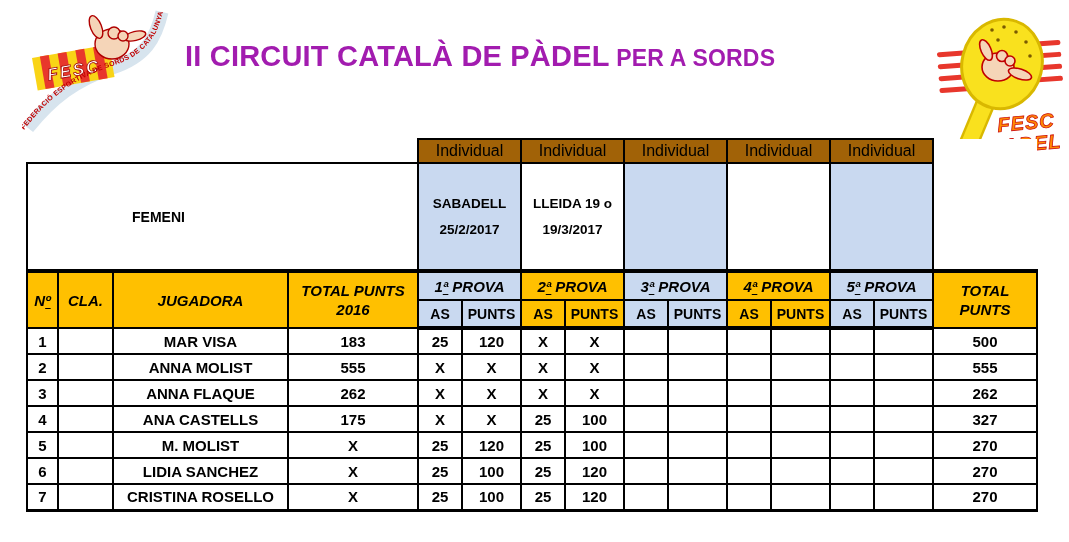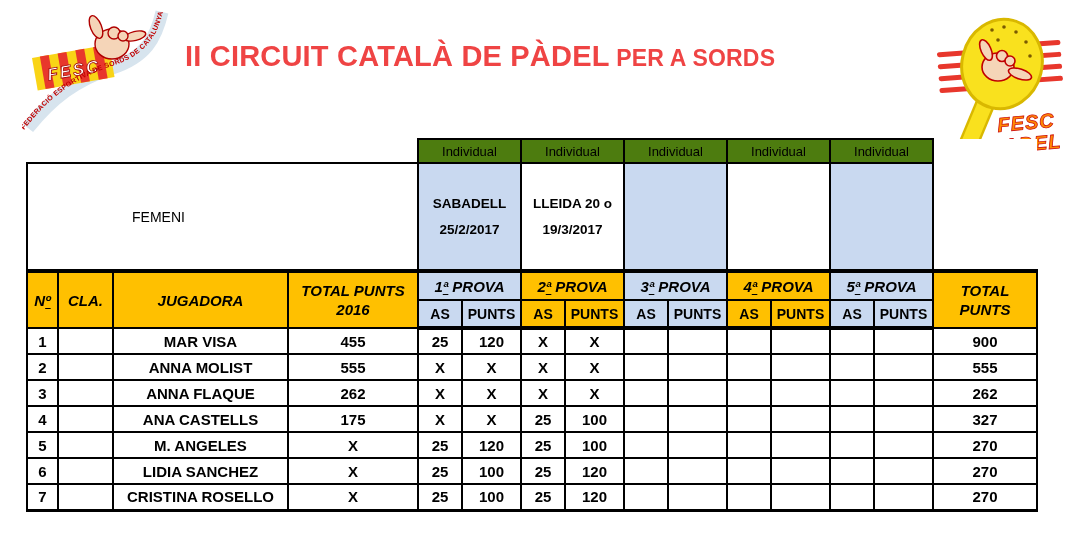--- a/index.html
+++ b/index.html
@@ -1,45 +1,45 @@
 <!DOCTYPE html>
 <html style="--orange: #FFC000; --light_blue: #C9D9F0;"><head>
 <meta charset="utf-8">
 <style>
   html,body{margin:0;padding:0;background:#fff;}
   .page{position:relative;width:1069px;height:542px;background:#fff;overflow:hidden;
         font-family:"Liberation Sans", sans-serif;color:#000;}
 
   
   .title{position:absolute;left:185px;top:40px;width:580px;text-align:center;
-         white-space:nowrap;font-weight:700;color:#ef4444;letter-spacing:.2px;}
+         white-space:nowrap;font-weight:700;color:#a21caf;letter-spacing:.2px;}
   .t-main{font-size:29px;}
   .t-sub{font-size:23px;}
   .logo-left{position:absolute;left:22px;top:6px;}
   .logo-right{position:absolute;left:936px;top:12px;}
 
   
   table.grid{position:absolute;left:26px;top:138px;border-collapse:collapse;
              table-layout:fixed;}
   .grid td,.grid th{border:2px solid #000;padding:0;text-align:center;
                     vertical-align:middle;overflow:hidden;}
   .grid .blank{border:none;background:#fff;}
 
   tr.r-ind{height:24px;}
   tr.r-venue{height:108px;}
   tr.r-ph{height:29px;font-style:italic;}
   tr.r-sh{height:28px;}
   tr.r-d{height:26px;}
 
-  .ind{font-size:13px;font-weight:400;background:#4d7c0f;border-bottom-width:4px;}
+  .ind{font-size:16px;font-weight:400;background:#a16207;border-bottom-width:4px;}
   .venue{font-weight:700;font-size:13.5px;}
   .venue div{line-height:26px;}
   .shade{background:var(--light_blue,#C9D9F0);margin-left:12px;}
   .femeni{background:#fff;}
-  .fem-inner{width:261px;text-align:center;font-size:14px;font-weight:400;}
+  .fem-inner{width:261px;text-align:center;font-size:14px;font-weight:700;}
 
   .org{background:var(--orange,#FFC000);}
   .blu{background:var(--light_blue,#C9D9F0);}
   .grid th{font-weight:700;font-size:15px;}
   .grid th div{line-height:19px;}
   tr.r-sh th{font-size:14px;border-bottom:4px solid #000;}
   tr.r-ph th{border-top:4px solid #000;}
   .hb{border-bottom:4px solid #000;}
   .grp{border-left:4px solid #000;}
   .thkl{border-left:3px solid #000;}
@@ -156,21 +156,21 @@
 
     <tr class="r-venue">
       <td class="femeni thkl" colspan="4">
         <div class="fem-inner">FEMENI</div>
       </td>
       <td class="venue shade" colspan="2">
         <div>SABADELL</div>
         <div>25/2/2017</div>
       </td>
       <td class="venue" colspan="2">
-        <div>LLEIDA 20 o</div>
+        <div>LLEIDA 19 o</div>
         <div>19/3/2017</div>
       </td>
       <td class="venue shade" colspan="2">
         <div></div>
         <div></div>
       </td>
       <td class="venue" colspan="2">
         <div></div>
         <div></div>
       </td>
@@ -222,32 +222,32 @@
       <th class="org grp">AS</th>
       <th class="org">PUNTS</th>
       <th class="blu grp">AS</th>
       <th class="blu">PUNTS</th>
     </tr>
 
     <tr class="r-d">
       <td class="c thkl">1</td>
       <td class="c"></td>
       <td class="c">MAR VISA</td>
-      <td class="c">455</td>
+      <td class="c">183</td>
       <td class="c blu grp">25</td>
       <td class="c blu">120</td>
       <td class="c grp">X</td>
       <td class="c">X</td>
       <td class="c blu grp"></td>
       <td class="c blu"></td>
       <td class="c grp"></td>
       <td class="c"></td>
       <td class="c blu grp"></td>
       <td class="c blu"></td>
-      <td class="c grp thkr">900</td>
+      <td class="c grp thkr">500</td>
     </tr>
 
     <tr class="r-d">
       <td class="c thkl">2</td>
       <td class="c"></td>
       <td class="c">ANNA MOLIST</td>
       <td class="c">555</td>
       <td class="c blu grp">X</td>
       <td class="c blu">X</td>
       <td class="c grp">X</td>
@@ -293,21 +293,21 @@
       <td class="c grp"></td>
       <td class="c"></td>
       <td class="c blu grp"></td>
       <td class="c blu"></td>
       <td class="c grp thkr">327</td>
     </tr>
 
     <tr class="r-d">
       <td class="c thkl">5</td>
       <td class="c"></td>
-      <td class="c">M. ANGELES</td>
+      <td class="c">M. MOLIST</td>
       <td class="c">X</td>
       <td class="c blu grp">25</td>
       <td class="c blu">120</td>
       <td class="c grp">25</td>
       <td class="c">100</td>
       <td class="c blu grp"></td>
       <td class="c blu"></td>
       <td class="c grp"></td>
       <td class="c"></td>
       <td class="c blu grp"></td>

